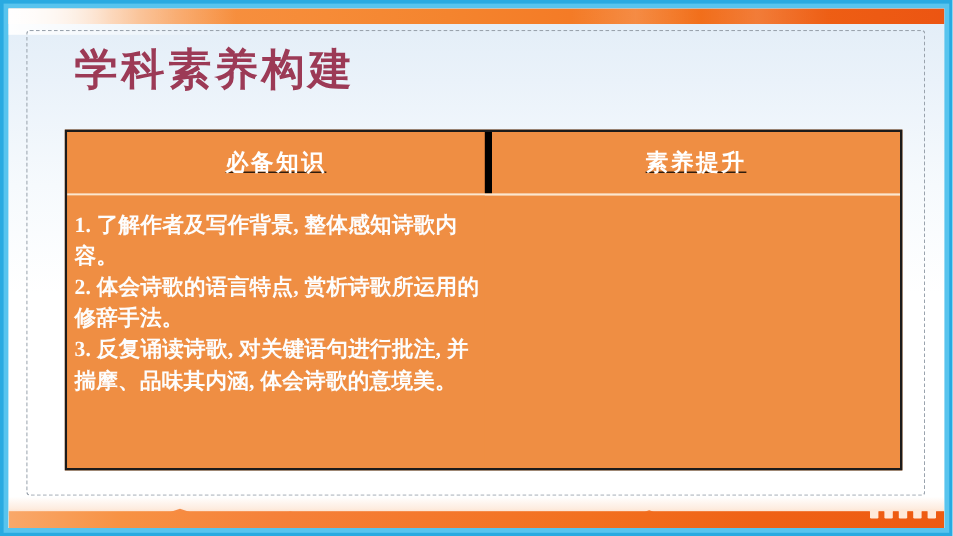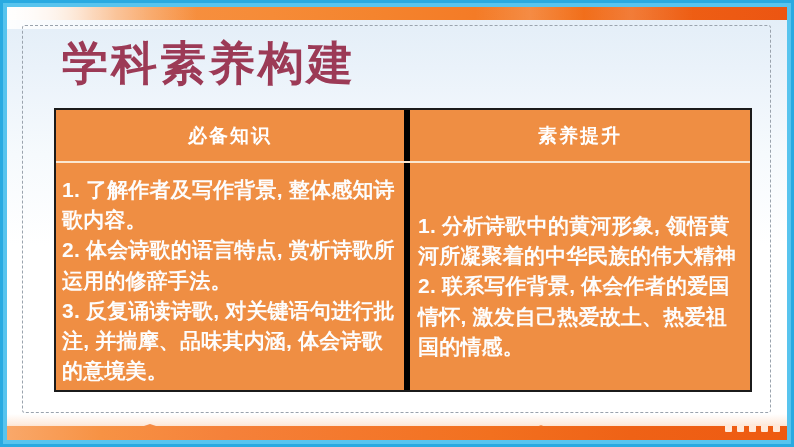--- a/index.html
+++ b/index.html
@@ -161,21 +161,21 @@
     border: 1px dashed #9aa3ad;
     border-radius: 3px;
     box-sizing: border-box;
   }
 
   
   .title {
     position: absolute;
     left: 55px; top: 33px;
     font-family: "DejaVu Serif", "Liberation Serif", serif;
-    font-size: 46px;
+    font-size: 36px;
     font-weight: 700;
     color: #9c3a56;
     letter-spacing: 3px;
     white-space: nowrap;
     line-height: 1;
   }
 
   
   .tbl {
     position: absolute;
@@ -186,20 +186,21 @@
     background: #ef8e43;
     display: flex;
     flex-direction: column;
   }
   .tbl-head {
     display: flex;
     height: 53px;
     flex: 0 0 53px;
     border-bottom: 2px solid #fbe7d0;
     box-sizing: border-box;
+    text-decoration: underline;
   }
   .tbl-body {
     display: flex;
     flex: 1 1 auto;
     min-height: 0;
   }
   .cell {
     box-sizing: border-box;
     background: #ef8e43;
     position: relative;
@@ -213,22 +214,22 @@
     justify-content: center;
     height: 100%;
     font-family: "DejaVu Serif", "Liberation Serif", serif;
     font-size: 19px;
     font-weight: 700;
     color: #ffffff;
     letter-spacing: 2px;
   }
 
   .body-text {
-    font-family: Liberation Sans, sans-serif;
-    font-size: 21px;
+    font-family: Liberation Serif, serif;
+    font-size: 18px;
     font-weight: 700;
     color: #fdfdfd;
     line-height: 1.44;
     letter-spacing: 0.2px;
     white-space: pre-line;
     padding: 0;
     margin: 0;
   }
   .body-l {
     position: absolute;
@@ -271,24 +272,20 @@
           <div class="head-text">素养提升</div>
         </div>
       </div>
 
       <div class="tbl-body">
         <div class="cell col-l">
           <div class="body-text body-l">1. 了解作者及写作背景, 整体感知诗歌内容。
 2. 体会诗歌的语言特点, 赏析诗歌所运用的修辞手法。
 3. 反复诵读诗歌, 对关键语句进行批注, 并揣摩、品味其内涵, 体会诗歌的意境美。</div>
         </div>
-        <div class="cell col-r">
-          <div class="body-text body-r">1. 分析诗歌中的黄河形象, 领悟黄河所凝聚着的中华民族的伟大精神
-2. 联系写作背景, 体会作者的爱国情怀, 激发自己热爱故土、热爱祖国的情感。</div>
-        </div>
       </div>
 
     </div>
 
     <div class="band-bottom">
       <div class="bb-wash"></div>
       <div class="bb-tri1"></div>
       <div class="bb-tri2"></div>
       <div class="bb-tri3"></div>
       <div class="bb-base"></div>

